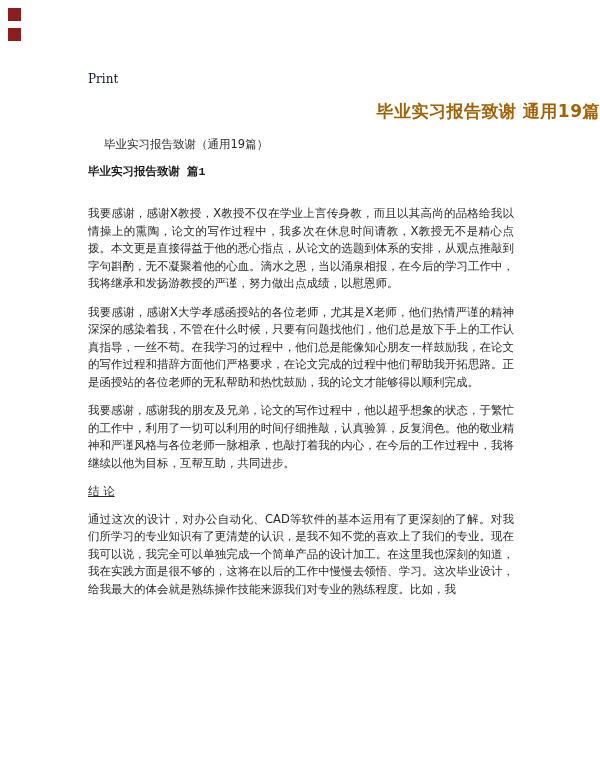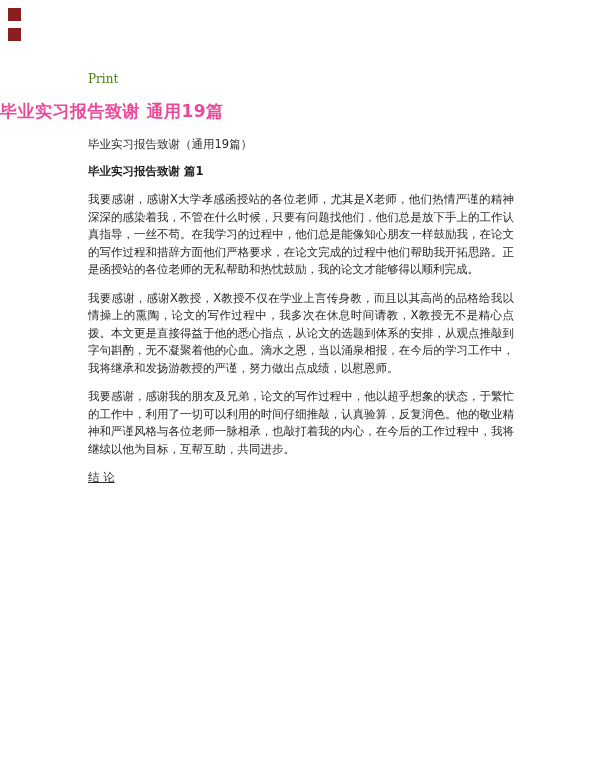--- a/index.html
+++ b/index.html
@@ -29,52 +29,53 @@
     height: 13px;
     background: #8b1e1e;
     margin-bottom: 7px;
   }
   .print-link {
     position: absolute;
     left: 88px;
     top: 72px;
     font-family: "DejaVu Serif", serif;
     font-size: 12px;
-    color: #4d7c0f;
+    color: #0f172a;
     text-decoration: none;
     cursor: pointer;
   }
   .doc-title {
     position: absolute;
     left: 0;
     right: 0;
     top: 100px;
-    text-align: left;
+    text-align: right;
     font-size: 17px;
     font-weight: bold;
-    color: #ec4899;
+    color: #a16207;
     letter-spacing: 0.5px;
   }
   .content {
     position: absolute;
     left: 88px;
     top: 136px;
     width: 426px;
     font-size: 11.5px;
     line-height: 17.5px;
     color: #2a2a2a;
     text-align: justify;
   }
   .subtitle {
-    margin: 0 0 9px 0;
+    margin: 0 0 9px 16px;
   }
   .sec-heading {
-    margin: 0 0 11px 0;
+    margin: 0 0 25px 0;
     font-weight: bold;
     color: #1c1c1c;
+    font-family: Liberation Mono, monospace;
   }
   .content p {
     margin: 0 0 11px 0;
   }
   .conclusion-heading {
     margin: 0 0 10px 0;
     font-weight: normal;
     text-decoration: underline;
   }
 </style>
@@ -91,22 +92,23 @@
   <a class="print-link">Print</a>
 
   <div class="doc-title">毕业实习报告致谢 通用19篇</div>
 
   <div class="content">
 
     <div class="subtitle">毕业实习报告致谢（通用19篇）</div>
 
     <div class="sec-heading">毕业实习报告致谢 篇1</div>
 
+    <p>我要感谢，感谢X教授，X教授不仅在学业上言传身教，而且以其高尚的品格给我以情操上的熏陶，论文的写作过程中，我多次在休息时间请教，X教授无不是精心点拨。本文更是直接得益于他的悉心指点，从论文的选题到体系的安排，从观点推敲到字句斟酌，无不凝聚着他的心血。滴水之恩，当以涌泉相报，在今后的学习工作中，我将继承和发扬游教授的严谨，努力做出点成绩，以慰恩师。</p>
     <p>我要感谢，感谢X大学孝感函授站的各位老师，尤其是X老师，他们热情严谨的精神深深的感染着我，不管在什么时候，只要有问题找他们，他们总是放下手上的工作认真指导，一丝不苟。在我学习的过程中，他们总是能像知心朋友一样鼓励我，在论文的写作过程和措辞方面他们严格要求，在论文完成的过程中他们帮助我开拓思路。正是函授站的各位老师的无私帮助和热忱鼓励，我的论文才能够得以顺利完成。</p>
-    <p>我要感谢，感谢X教授，X教授不仅在学业上言传身教，而且以其高尚的品格给我以情操上的熏陶，论文的写作过程中，我多次在休息时间请教，X教授无不是精心点拨。本文更是直接得益于他的悉心指点，从论文的选题到体系的安排，从观点推敲到字句斟酌，无不凝聚着他的心血。滴水之恩，当以涌泉相报，在今后的学习工作中，我将继承和发扬游教授的严谨，努力做出点成绩，以慰恩师。</p>
     <p>我要感谢，感谢我的朋友及兄弟，论文的写作过程中，他以超乎想象的状态，于繁忙的工作中，利用了一切可以利用的时间仔细推敲，认真验算，反复润色。他的敬业精神和严谨风格与各位老师一脉相承，也敲打着我的内心，在今后的工作过程中，我将继续以他为目标，互帮互助，共同进步。</p>
 
     <div class="conclusion-heading">结 论</div>
 
+    <p>通过这次的设计，对办公自动化、CAD等软件的基本运用有了更深刻的了解。对我们所学习的专业知识有了更清楚的认识，是我不知不觉的喜欢上了我们的专业。现在我可以说，我完全可以单独完成一个简单产品的设计加工。在这里我也深刻的知道，我在实践方面是很不够的，这将在以后的工作中慢慢去领悟、学习。这次毕业设计，给我最大的体会就是熟练操作技能来源我们对专业的熟练程度。比如，我</p>
 
   </div>
 
 </div>
 
 </body></html>

